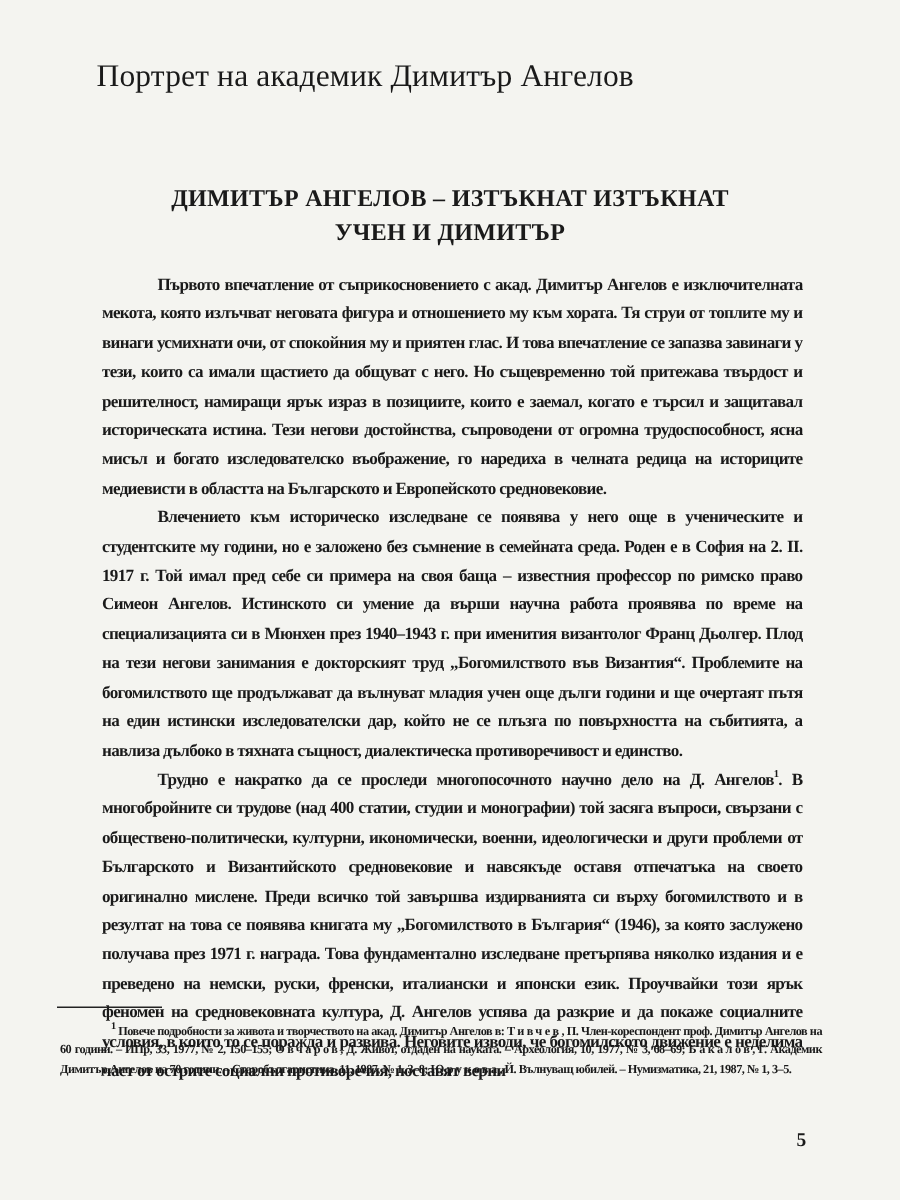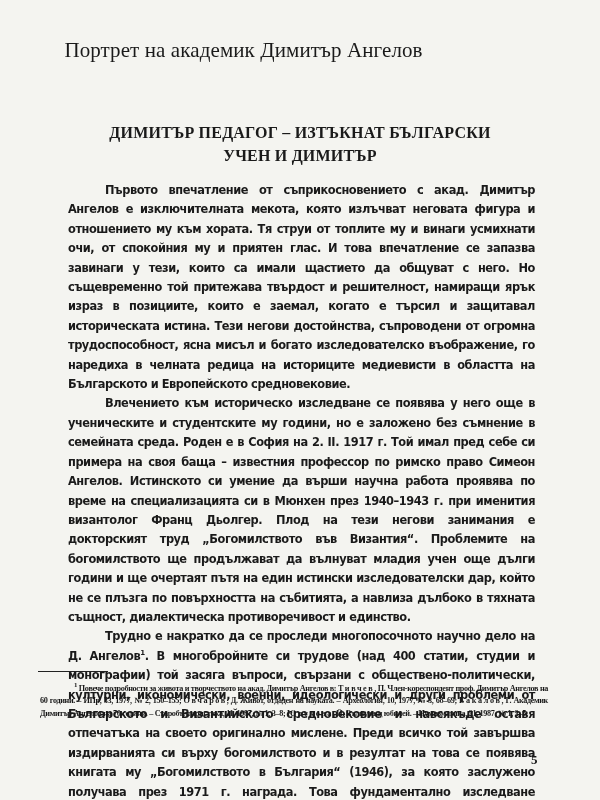--- a/index.html
+++ b/index.html
@@ -19,21 +19,21 @@
     position: absolute; top: 121px; left: 60px; width: 480px;
     text-align: center; font-weight: bold; font-size: 16px; line-height: 23px;
     letter-spacing: 0.2px;
   }
   .body-text {
     position: absolute; top: 181px; left: 68px; width: 467px;
     font-family: "DejaVu Sans", sans-serif;
     font-weight: bold; font-size: 11.4px; line-height: 19.4px;
     text-align: justify; letter-spacing: -0.45px;
   }
-  .body-text p { margin: 0; text-indent: 37px; }
+  .body-text p { margin: 0; text-indent: 37px; font-family: Liberation Serif, serif; }
   .body-text sup { font-size: 7px; line-height: 0; }
   .fn-rule {
     position: absolute; top: 671px; left: 38px; width: 70px; height: 1px;
     background: #222;
   }
   .footnote {
     position: absolute; top: 679px; left: 40px; width: 508px;
     font-family: Liberation Serif, serif;
     font-size: 8.2px; line-height: 12.6px; text-align: justify;
     letter-spacing: -0.35px; font-weight: bold;
@@ -45,21 +45,21 @@
     font-size: 13px; font-weight: bold;
   }
 </style>
 </head>
 <body>
 
 <div class="page">
   <div class="running-head">Портрет на академик Димитър Ангелов</div>
 
   <div class="article-title">
-    <div>ДИМИТЪР ПЕДАГОГ – ИЗТЪКНАТ БЪЛГАРСКИ</div>
+    <div>ДИМИТЪР АНГЕЛОВ – ИЗТЪКНАТ ИЗТЪКНАТ</div>
     <div>УЧЕН И ДИМИТЪР</div>
   </div>
 
   <div class="body-text">
     <p>Първото впечатление от съприкосновението с акад. Димитър Ангелов е изключителната мекота, която излъчват неговата фигура и отношението му към хората. Тя струи от топлите му и винаги усмихнати очи, от спокойния му и приятен глас. И това впечатление се запазва завинаги у тези, които са имали щастието да общуват с него. Но същевременно той притежава твърдост и решителност, намиращи ярък израз в позициите, които е заемал, когато е търсил и защитавал историческата истина. Тези негови достойнства, съпроводени от огромна трудоспособност, ясна мисъл и богато изследователско въображение, го наредиха в челната редица на историците медиевисти в областта на Българското и Европейското средновековие.</p>
     <p>Влечението към историческо изследване се появява у него още в ученическите и студентските му години, но е заложено без съмнение в семейната среда. Роден е в София на 2. II. 1917 г. Той имал пред себе си примера на своя баща – известния профессор по римско право Симеон Ангелов. Истинското си умение да върши научна работа проявява по време на специализацията си в Мюнхен през 1940–1943 г. при именития византолог Франц Дьолгер. Плод на тези негови занимания е докторският труд „Богомилството във Византия“. Проблемите на богомилството ще продължават да вълнуват младия учен още дълги години и ще очертаят пътя на един истински изследователски дар, който не се плъзга по повърхността на събитията, а навлиза дълбоко в тяхната същност, диалектическа противоречивост и единство.</p>
     <p><span>Трудно е накратко да се проследи многопосочното научно дело на Д. Ангелов</span><sup>1</sup><span>. В многобройните си трудове (над 400 статии, студии и монографии) той засяга въпроси, свързани с обществено-политически, културни, икономически, военни, идеологически и други проблеми от Българското и Византийското средновековие и навсякъде оставя отпечатъка на своето оригинално мислене. Преди всичко той завършва издирванията си върху богомилството и в резултат на това се появява книгата му „Богомилството в България“ (1946), за която заслужено получава през 1971 г. награда. Това фундаментално изследване претърпява няколко издания и е преведено на немски, руски, френски, италиански и японски език. Проучвайки този ярък феномен на средновековната култура, Д. Ангелов успява да разкрие и да покаже социалните условия, в които то се поражда и развива. Неговите изводи, че богомилското движение е неделима част от острите социални противоречия, поставят верни</span></p>
   </div>
 
   <div class="fn-rule"></div>

